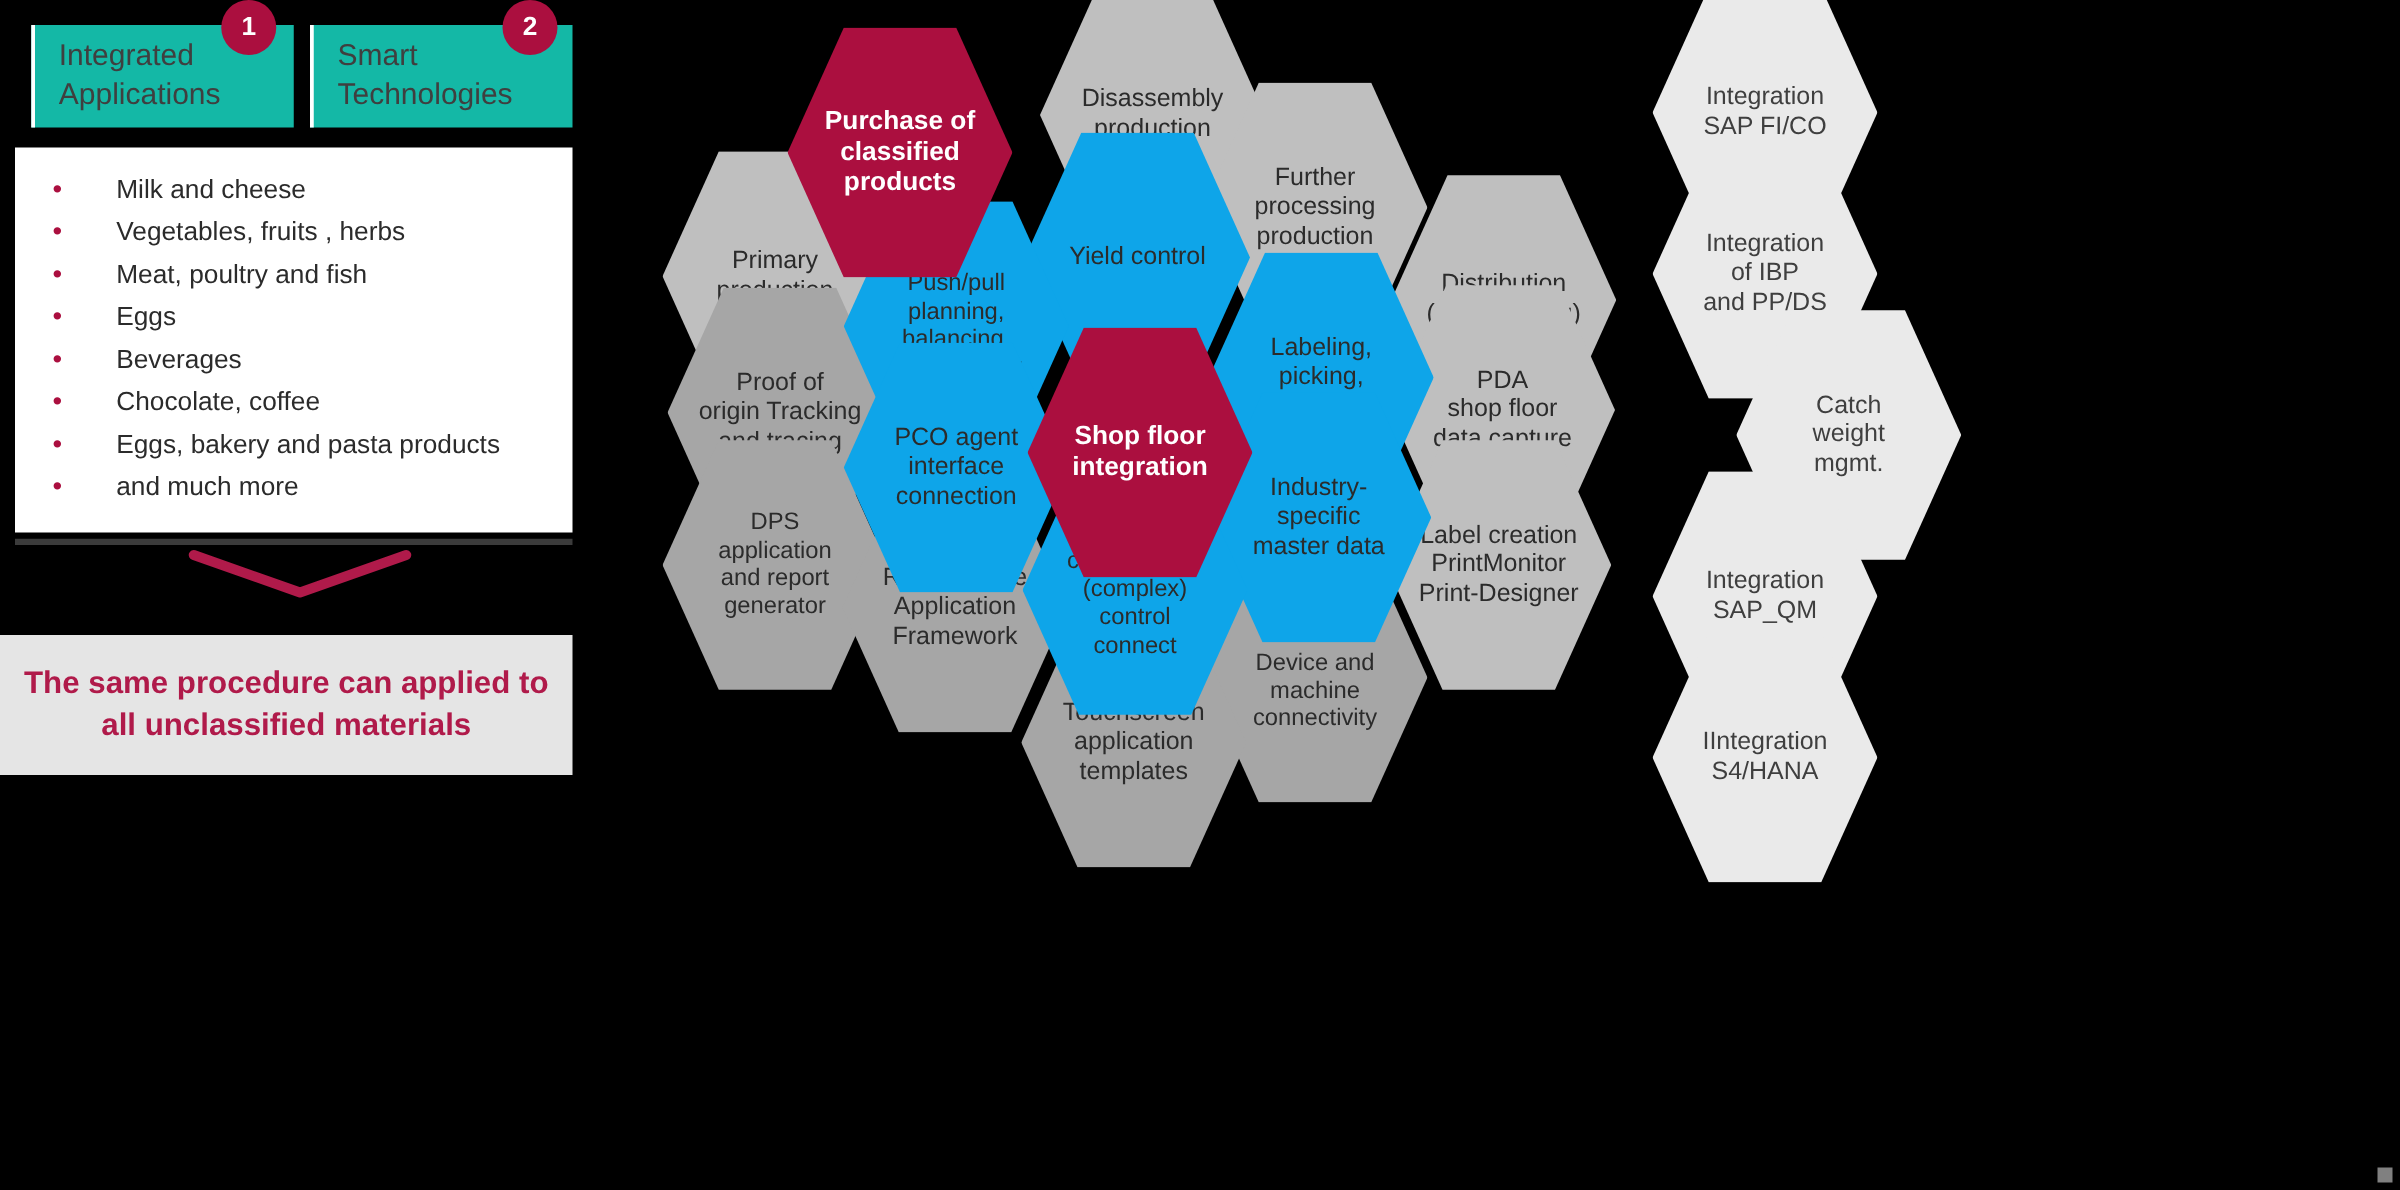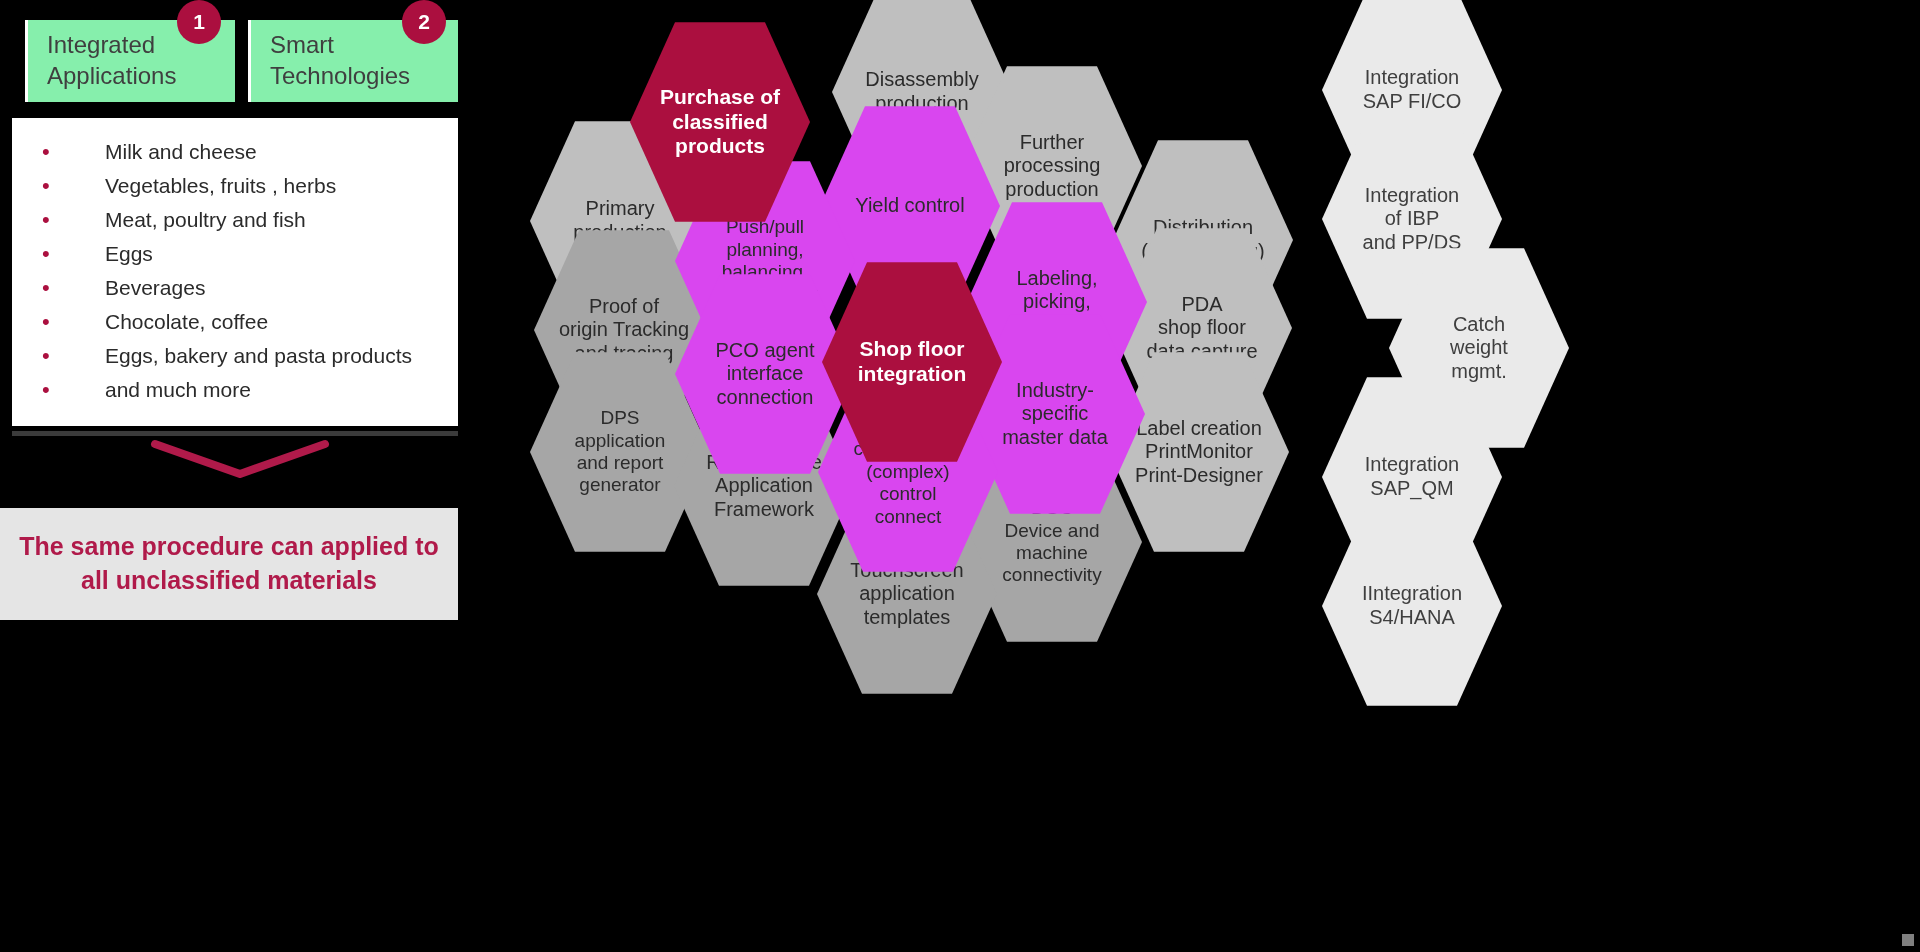--- a/index.html
+++ b/index.html
@@ -7,21 +7,21 @@
     width: 1920px; height: 952px;
     background: #000000;
     font-family: "Liberation Sans", sans-serif;
     overflow: hidden;
   }
   #stage { position: relative; width: 1920px; height: 952px; }
 
   
   .card {
     position: absolute;
-    background: #86efac;
+    background: #14b8a6;
     display: flex;
     align-items: center;
   }
   .card-label {
     color: #3f3f3f;
     font-size: 24px;
     line-height: 1.28;
     font-weight: 400;
     padding-left: 22px;
     white-space: pre-line;
@@ -62,21 +62,21 @@
   .bullet-dot {
     width: 26px;
     color: #ab0f3f;
     font-size: 22px;
     line-height: 1;
   }
   .bullet-text {
     color: #2b2b2b;
     font-size: 21px;
     line-height: 1.1;
-    margin-left: 37px;
+    margin-left: 25px;
   }
 
   .hrule {
     position: absolute;
     left: 12px; top: 431px;
     width: 446px; height: 5px;
     background: #3b3b3b;
   }
 
   .chevron { position: absolute; left: 150px; top: 438px; }
@@ -114,21 +114,21 @@
   .hex span {
     font-size: 20px;
     line-height: 1.18;
     white-space: pre-line;
     display: block;
   }
   .hex.grey   { background: #bfbfbf; }
   .hex.grey span   { color: #2b2b2b; }
   .hex.dgrey  { background: #a6a6a6; }
   .hex.dgrey span  { color: #2b2b2b; }
-  .hex.white  { background: #d946ef; }
+  .hex.white  { background: #0ea5e9; }
   .hex.white span  { color: #2b2b2b; }
   .hex.accent { background: #ab0f3f; }
   .hex.accent span { color: #ffffff; font-weight: 700; font-size: 21px; }
   .hex.pale   { background: #eaeaea; }
   .hex.pale span   { color: #3f3f3f; }
   .hex.sm span { font-size: 19px; }
 
   .corner-dot {
     position: absolute;
     right: 6px; bottom: 6px;

